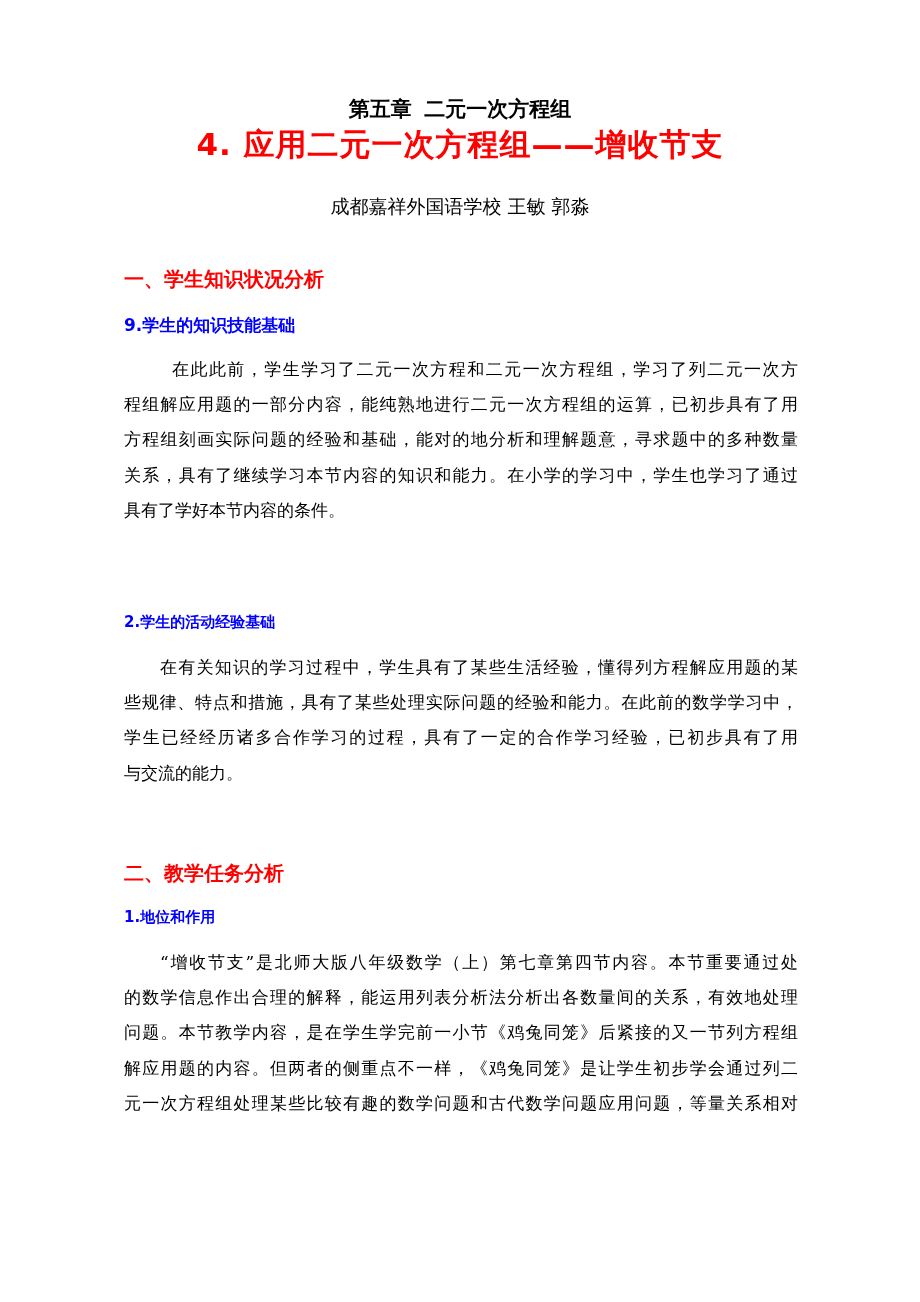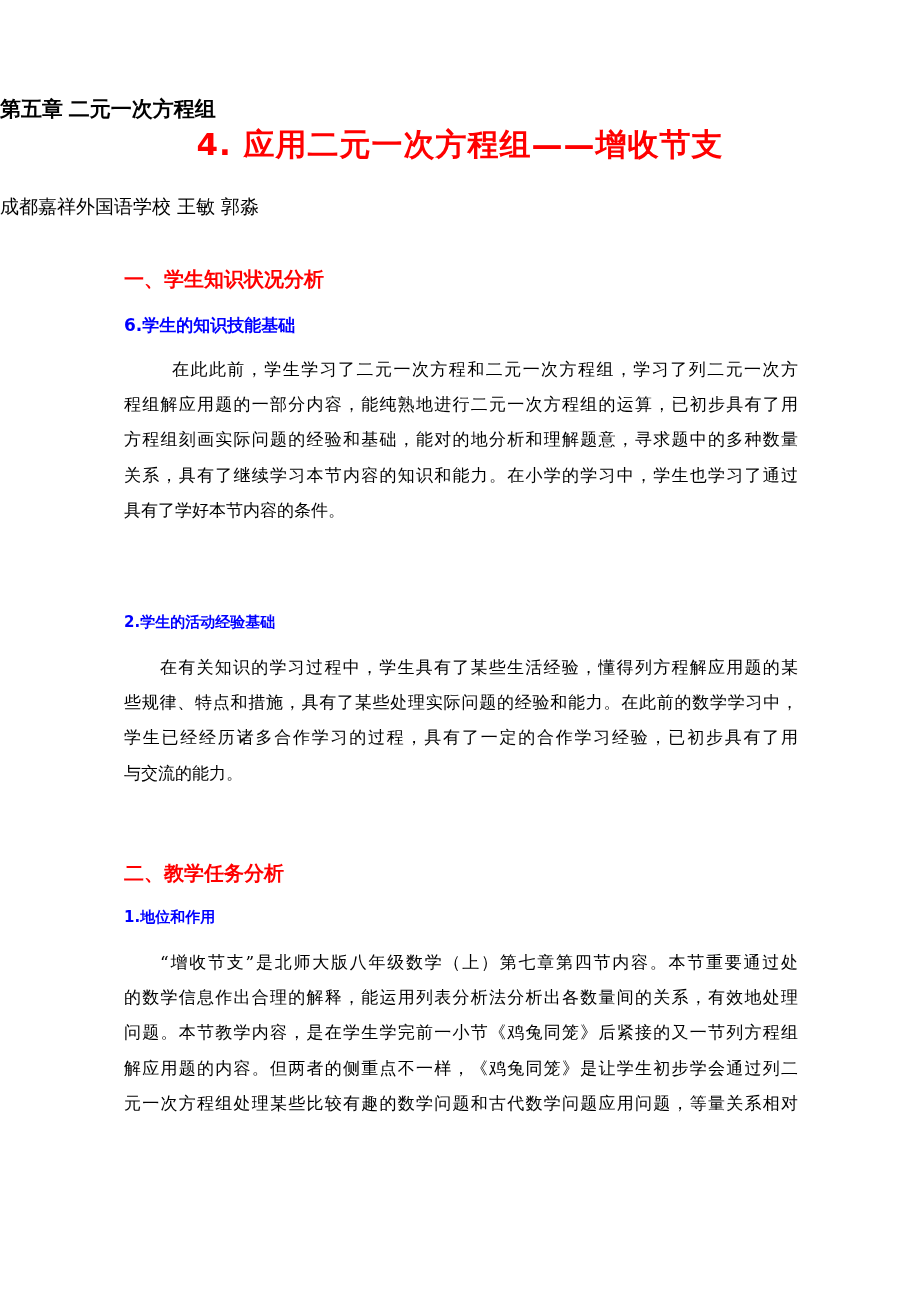--- a/index.html
+++ b/index.html
@@ -1,23 +1,23 @@
 <!DOCTYPE html>
 <html><head>
 <meta charset="utf-8">
 <style>
   html, body { margin: 0; padding: 0; background: #ffffff; }
   body { width: 920px; height: 1302px; position: relative; overflow: hidden;
          font-family: "DejaVu Serif", "Liberation Serif", serif; color: #000; }
   .page { position: absolute; left: 0; top: 0; width: 920px; height: 1302px; }
-  .chapter { position: absolute; top: 95px; left: 0; width: 920px; text-align: left;
-             font-size: 21px; font-weight: bold; font-family: Liberation Sans, sans-serif; }
+  .chapter { position: absolute; top: 95px; left: 0; width: 920px; text-align: center;
+             font-size: 21px; font-weight: bold; font-family: Liberation Mono, monospace; }
   .title { position: absolute; top: 124px; left: 0; width: 920px; text-align: center;
            font-size: 31px; font-weight: bold; color: #ff0000; font-family: "DejaVu Sans", sans-serif; letter-spacing: 1px; }
-  .author { position: absolute; top: 194px; left: 0; width: 920px; 
+  .author { position: absolute; top: 194px; left: 0; width: 920px; text-align: center;
             font-size: 19px; }
   .h1 { position: absolute; left: 124px; font-size: 20px; font-weight: bold; color: #ff0000;
         font-family: "DejaVu Sans", sans-serif; }
   .h2 { position: absolute; left: 124px; font-size: 17px; font-weight: bold; color: #0000ff;
         font-family: "DejaVu Sans", sans-serif; }
   .h2.small { font-size: 15px; }
   .para { position: absolute; left: 124px; width: 674px; font-size: 17px; line-height: 35.2px;
           text-align: justify; text-indent: 34px; }
   .para span.line { display: block; text-indent: 0; white-space: nowrap; text-align-last: justify; }
   .para span.line.first { padding-left: 48px; }
@@ -26,21 +26,21 @@
 </style>
 </head>
 <body>
 
 <div class="page">
   <div class="chapter">第五章  二元一次方程组</div>
   <div class="title">4.  应用二元一次方程组——增收节支</div>
   <div class="author">成都嘉祥外国语学校    王敏  郭淼</div>
 
   <div class="h1" style="top:266px;">一、学生知识状况分析</div>
-  <div class="h2" style="top:314px;">6.学生的知识技能基础</div>
+  <div class="h2" style="top:314px;">9.学生的知识技能基础</div>
 
   <div class="para" style="top:352px;">
     <span class="line first">在此此前，学生学习了二元一次方程和二元一次方程组，学习了列二元一次方</span>
     <span class="line">程组解应用题的一部分内容，能纯熟地进行二元一次方程组的运算，已初步具有了用</span>
     <span class="line">方程组刻画实际问题的经验和基础，能对的地分析和理解题意，寻求题中的多种数量</span>
     <span class="line">关系，具有了继续学习本节内容的知识和能力。在小学的学习中，学生也学习了通过</span>
     <span class="line last">具有了学好本节内容的条件。</span>
   </div>
 
   <div class="h2 small" style="top:613px;">2.学生的活动经验基础</div>

